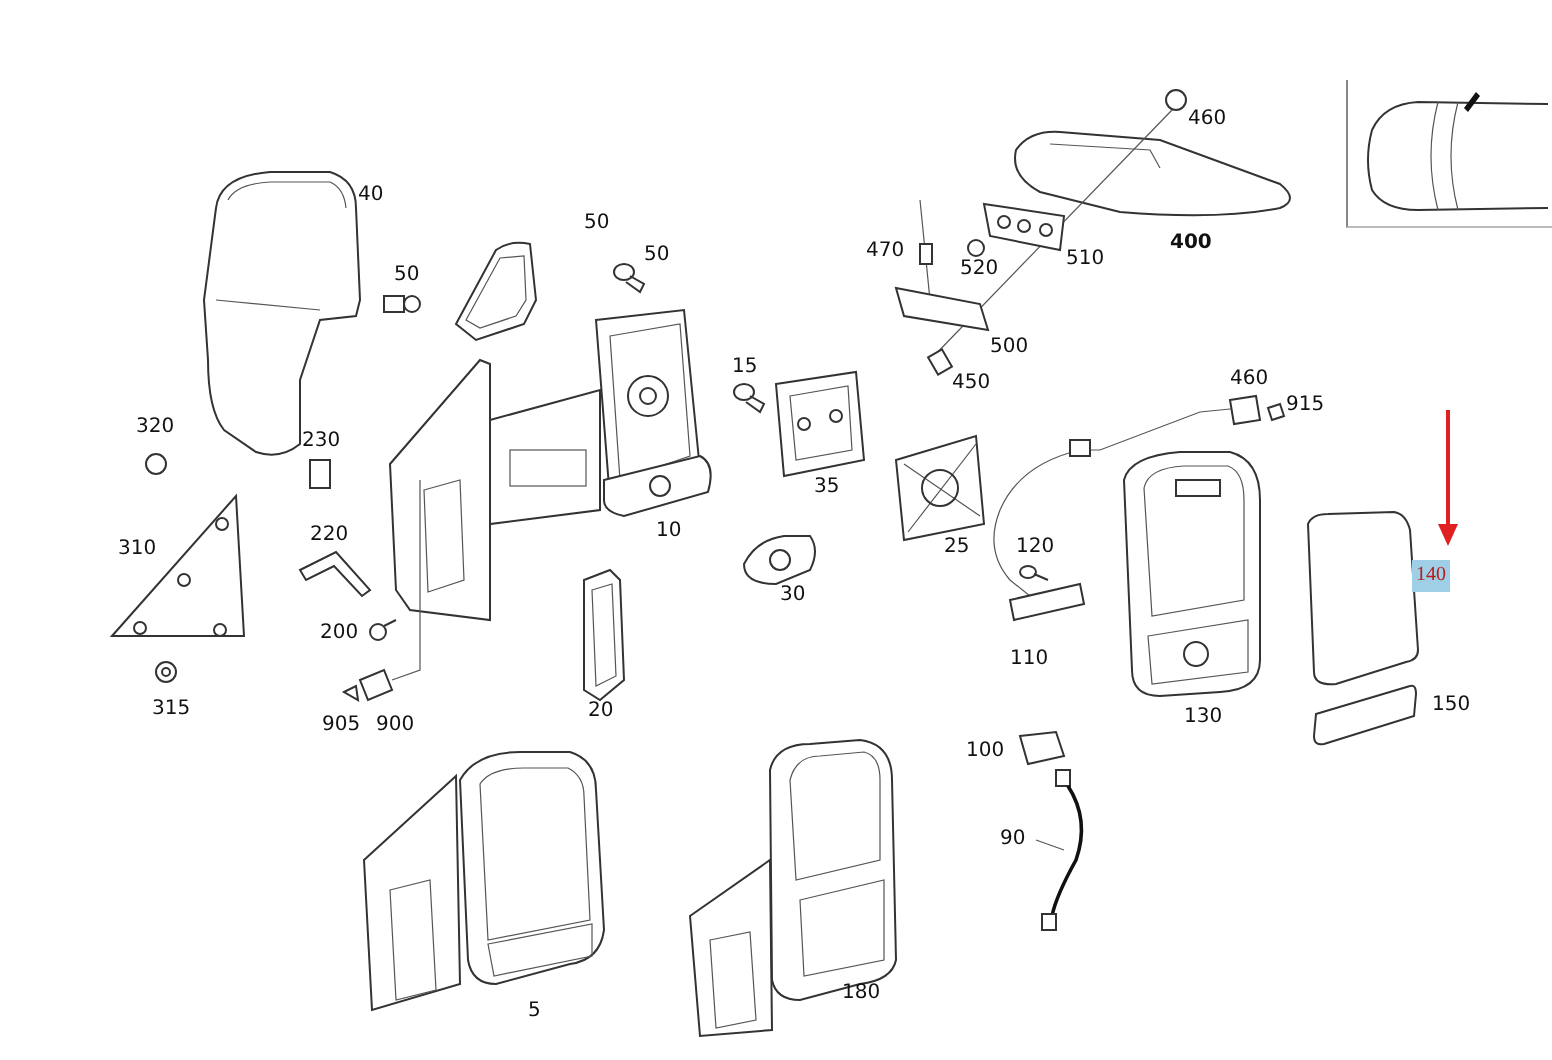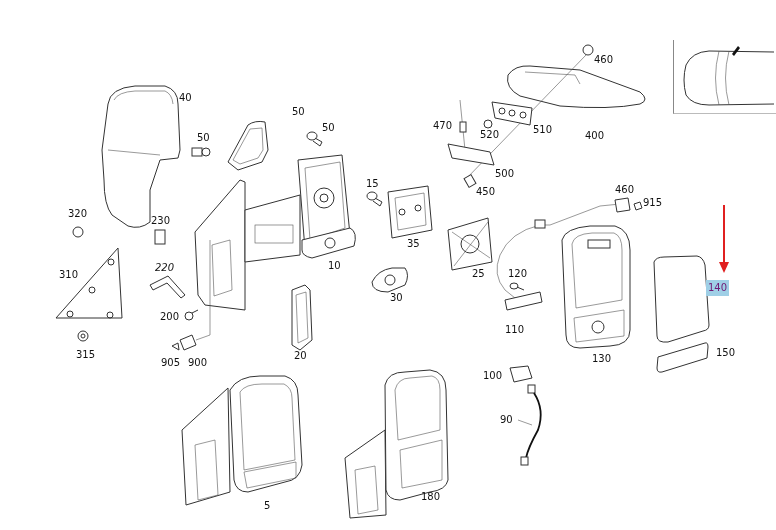--- a/index.html
+++ b/index.html
@@ -1,19 +1,19 @@
 <!DOCTYPE html>
 <html><head>
 <meta charset="utf-8">
 <style>
   html, body { margin:0; padding:0; background:#ffffff; }
   body { width:776px; height:530px; position:relative; overflow:hidden; font-family:"DejaVu Sans", sans-serif; }
   #diagram { position:absolute; left:0; top:0; width:776px; height:530px; }
   .lbl { position:absolute; font-size:10px; color:#111; line-height:16px; white-space:nowrap; cursor:pointer; }
-  .lbl.hl { background:#9fcfe6; padding:0 2px; color:#701a75; }
+  .lbl.hl { background:#9fcfe6; padding:0 2px; color:#b91c1c;font-family:Liberation Serif, serif; }
   svg .p { fill:none; stroke:#333; stroke-width:1; }
   svg .pf { fill:#fff; stroke:#333; stroke-width:1; }
   svg .thin { fill:none; stroke:#555; stroke-width:0.6; }
   svg .dark { fill:none; stroke:#111; stroke-width:1.8; }
   #thumb { position:absolute; left:673px; top:40px; width:103px; height:73px; border-left:1px solid #888; border-bottom:1px solid #bbb; }
 </style>
 </head>
 <body>
 
 <div id="diagram">
@@ -238,26 +238,26 @@
   <span class="lbl" style="left:197px;top:130px;">50</span>
   <span class="lbl" style="left:500px;top:412px;">90</span>
   <span class="lbl" style="left:483px;top:368px;">100</span>
   <span class="lbl" style="left:505px;top:322px;">110</span>
   <span class="lbl" style="left:508px;top:266px;">120</span>
   <span class="lbl" style="left:592px;top:351px;">130</span>
   <span class="lbl hl" style="left:706px;top:280px;">140</span>
   <span class="lbl" style="left:716px;top:345px;">150</span>
   <span class="lbl" style="left:421px;top:489px;">180</span>
   <span class="lbl" style="left:160px;top:309px;">200</span>
-  <span class="lbl" style="left:155px;top:260px;font-style:italic;">220</span>
+  <span class="lbl" style="left:155px;top:260px;">220</span>
   <span class="lbl" style="left:151px;top:213px;">230</span>
   <span class="lbl" style="left:59px;top:267px;">310</span>
   <span class="lbl" style="left:76px;top:347px;">315</span>
   <span class="lbl" style="left:68px;top:206px;">320</span>
-  <span class="lbl" style="left:585px;top:128px;">400</span>
+  <span class="lbl" style="left:585px;top:114px;font-weight:bold;">400</span>
   <span class="lbl" style="left:476px;top:184px;">450</span>
   <span class="lbl" style="left:594px;top:52px;">460</span>
   <span class="lbl" style="left:433px;top:118px;">470</span>
   <span class="lbl" style="left:495px;top:166px;">500</span>
   <span class="lbl" style="left:533px;top:122px;">510</span>
   <span class="lbl" style="left:480px;top:127px;">520</span>
   <span class="lbl" style="left:188px;top:355px;">900</span>
   <span class="lbl" style="left:161px;top:355px;">905</span>
   <span class="lbl" style="left:615px;top:182px;">460</span>
   <span class="lbl" style="left:643px;top:195px;">915</span>

